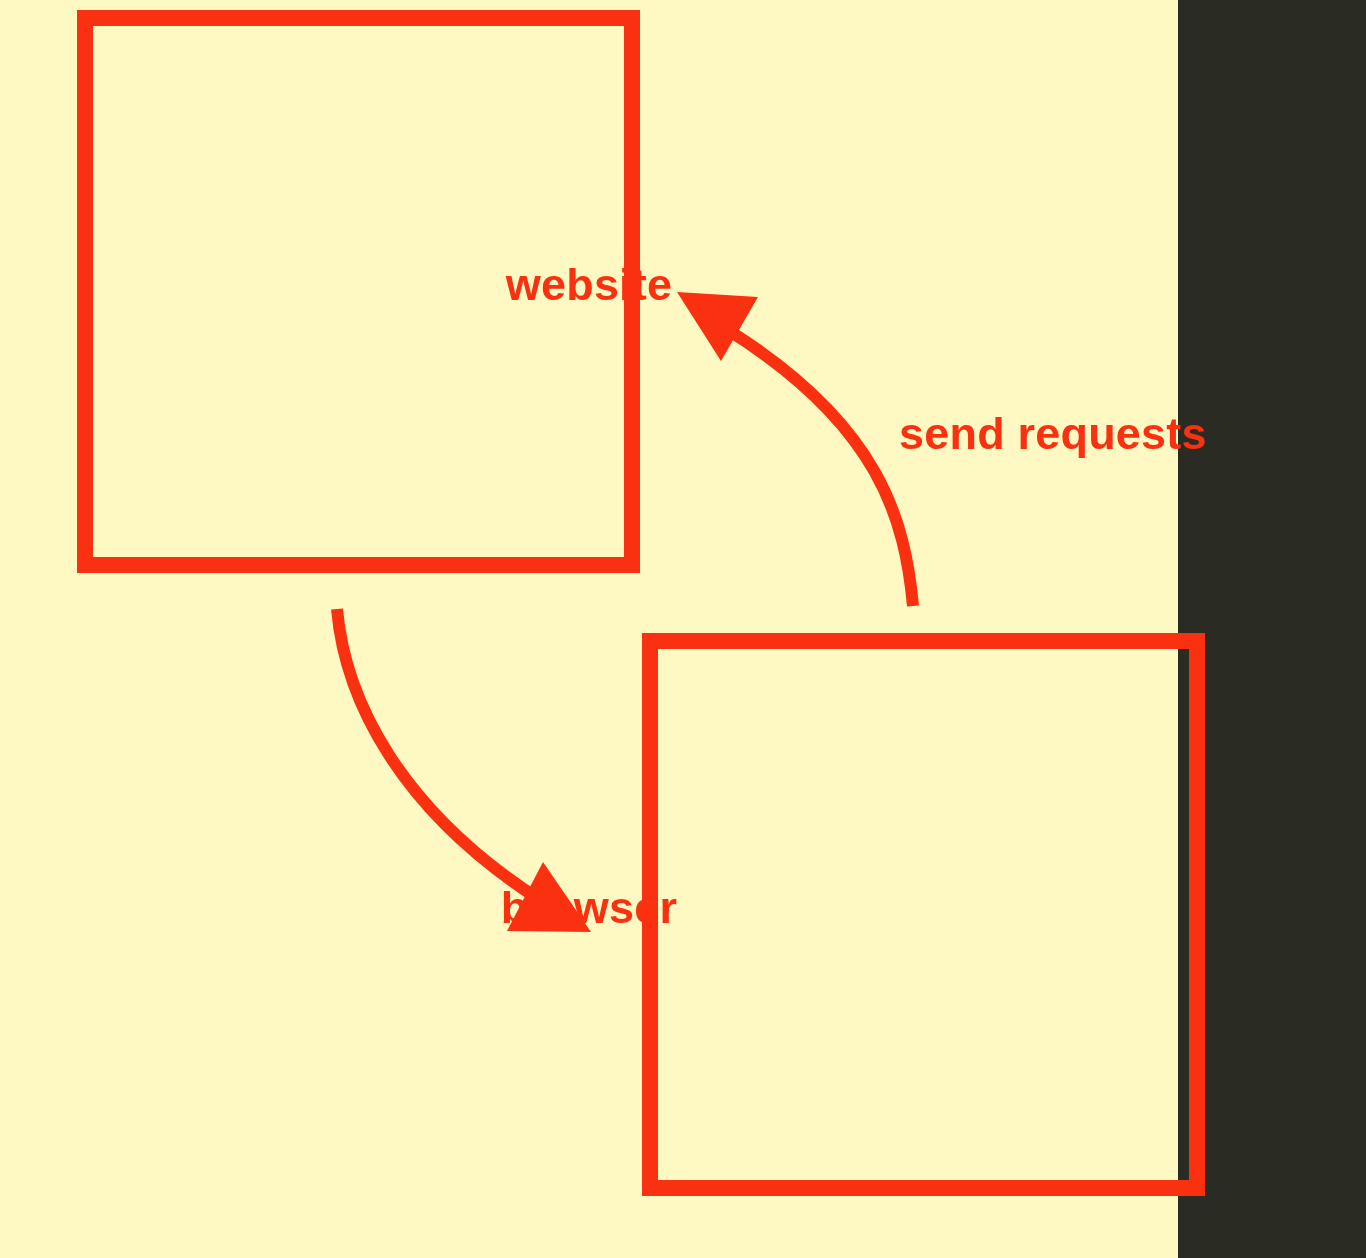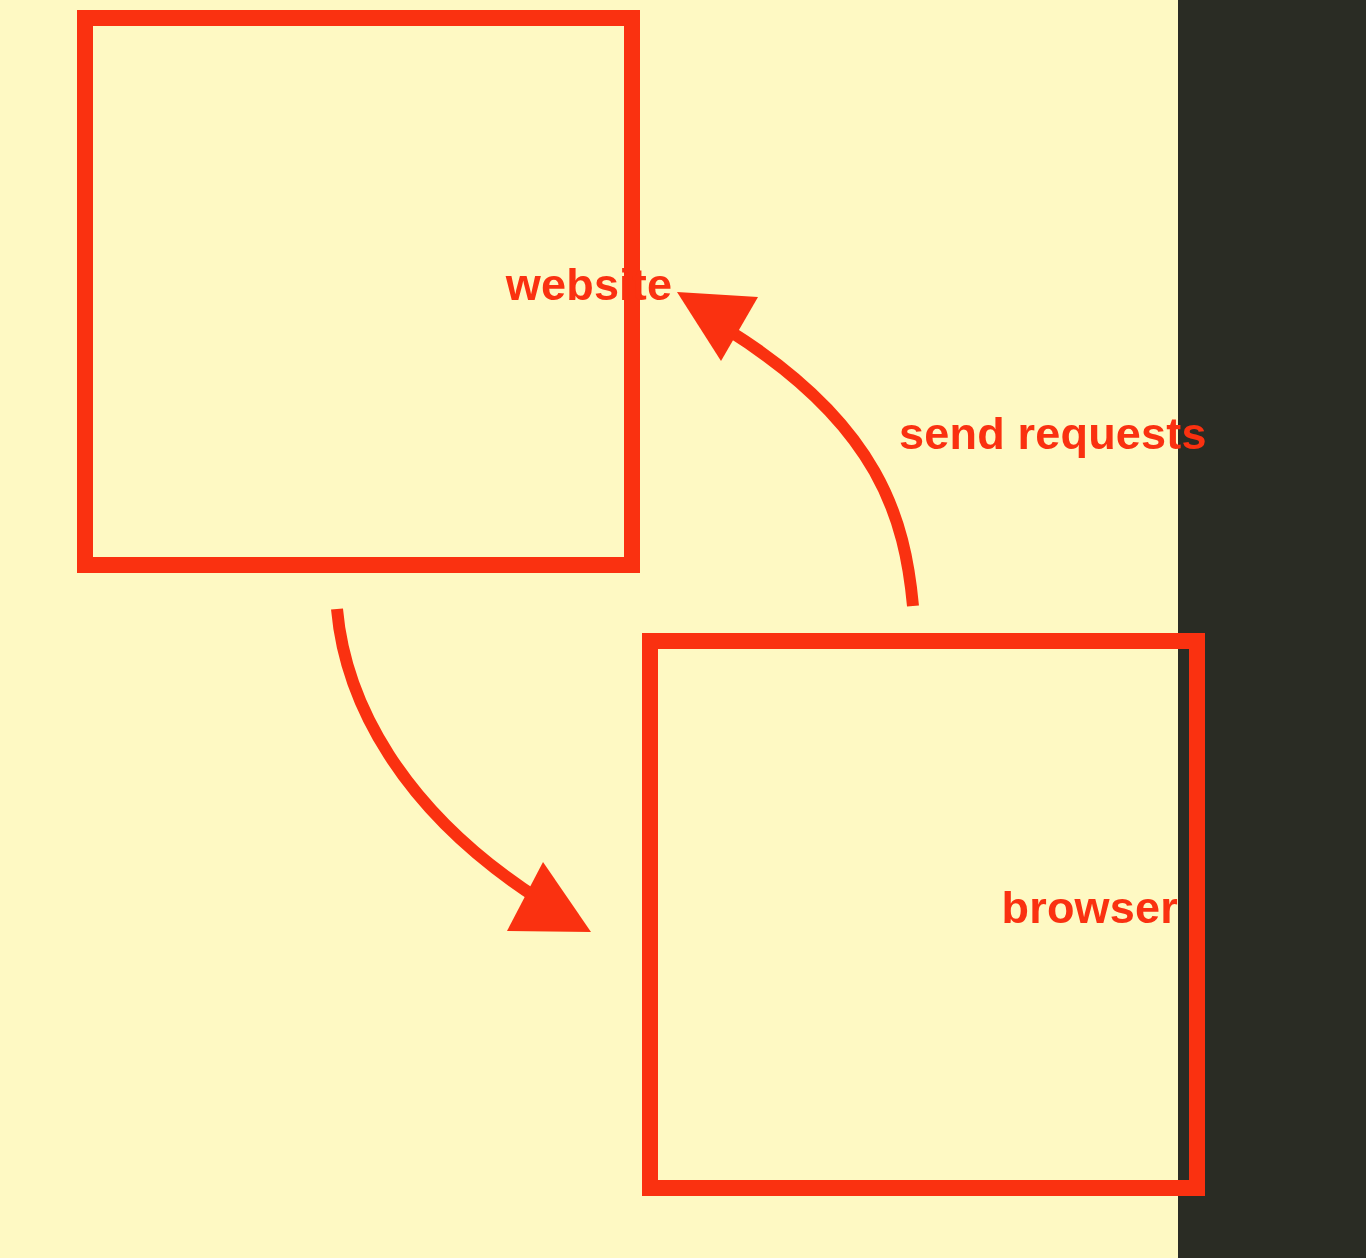--- a/index.html
+++ b/index.html
@@ -52,21 +52,21 @@
   #label-website {
     left: 0;
     right: 0;
     top: 262px;
     text-align: center;
   }
   #label-browser {
     left: 0;
     right: 0;
     top: 885px;
-    text-align: right;
+    text-align: center;
   }
   .edge-label {
     position: absolute;
     color: #fa3110;
     font-weight: bold;
     font-size: 45px;
     line-height: 1;
     white-space: nowrap;
     letter-spacing: 0.2px;
   }

